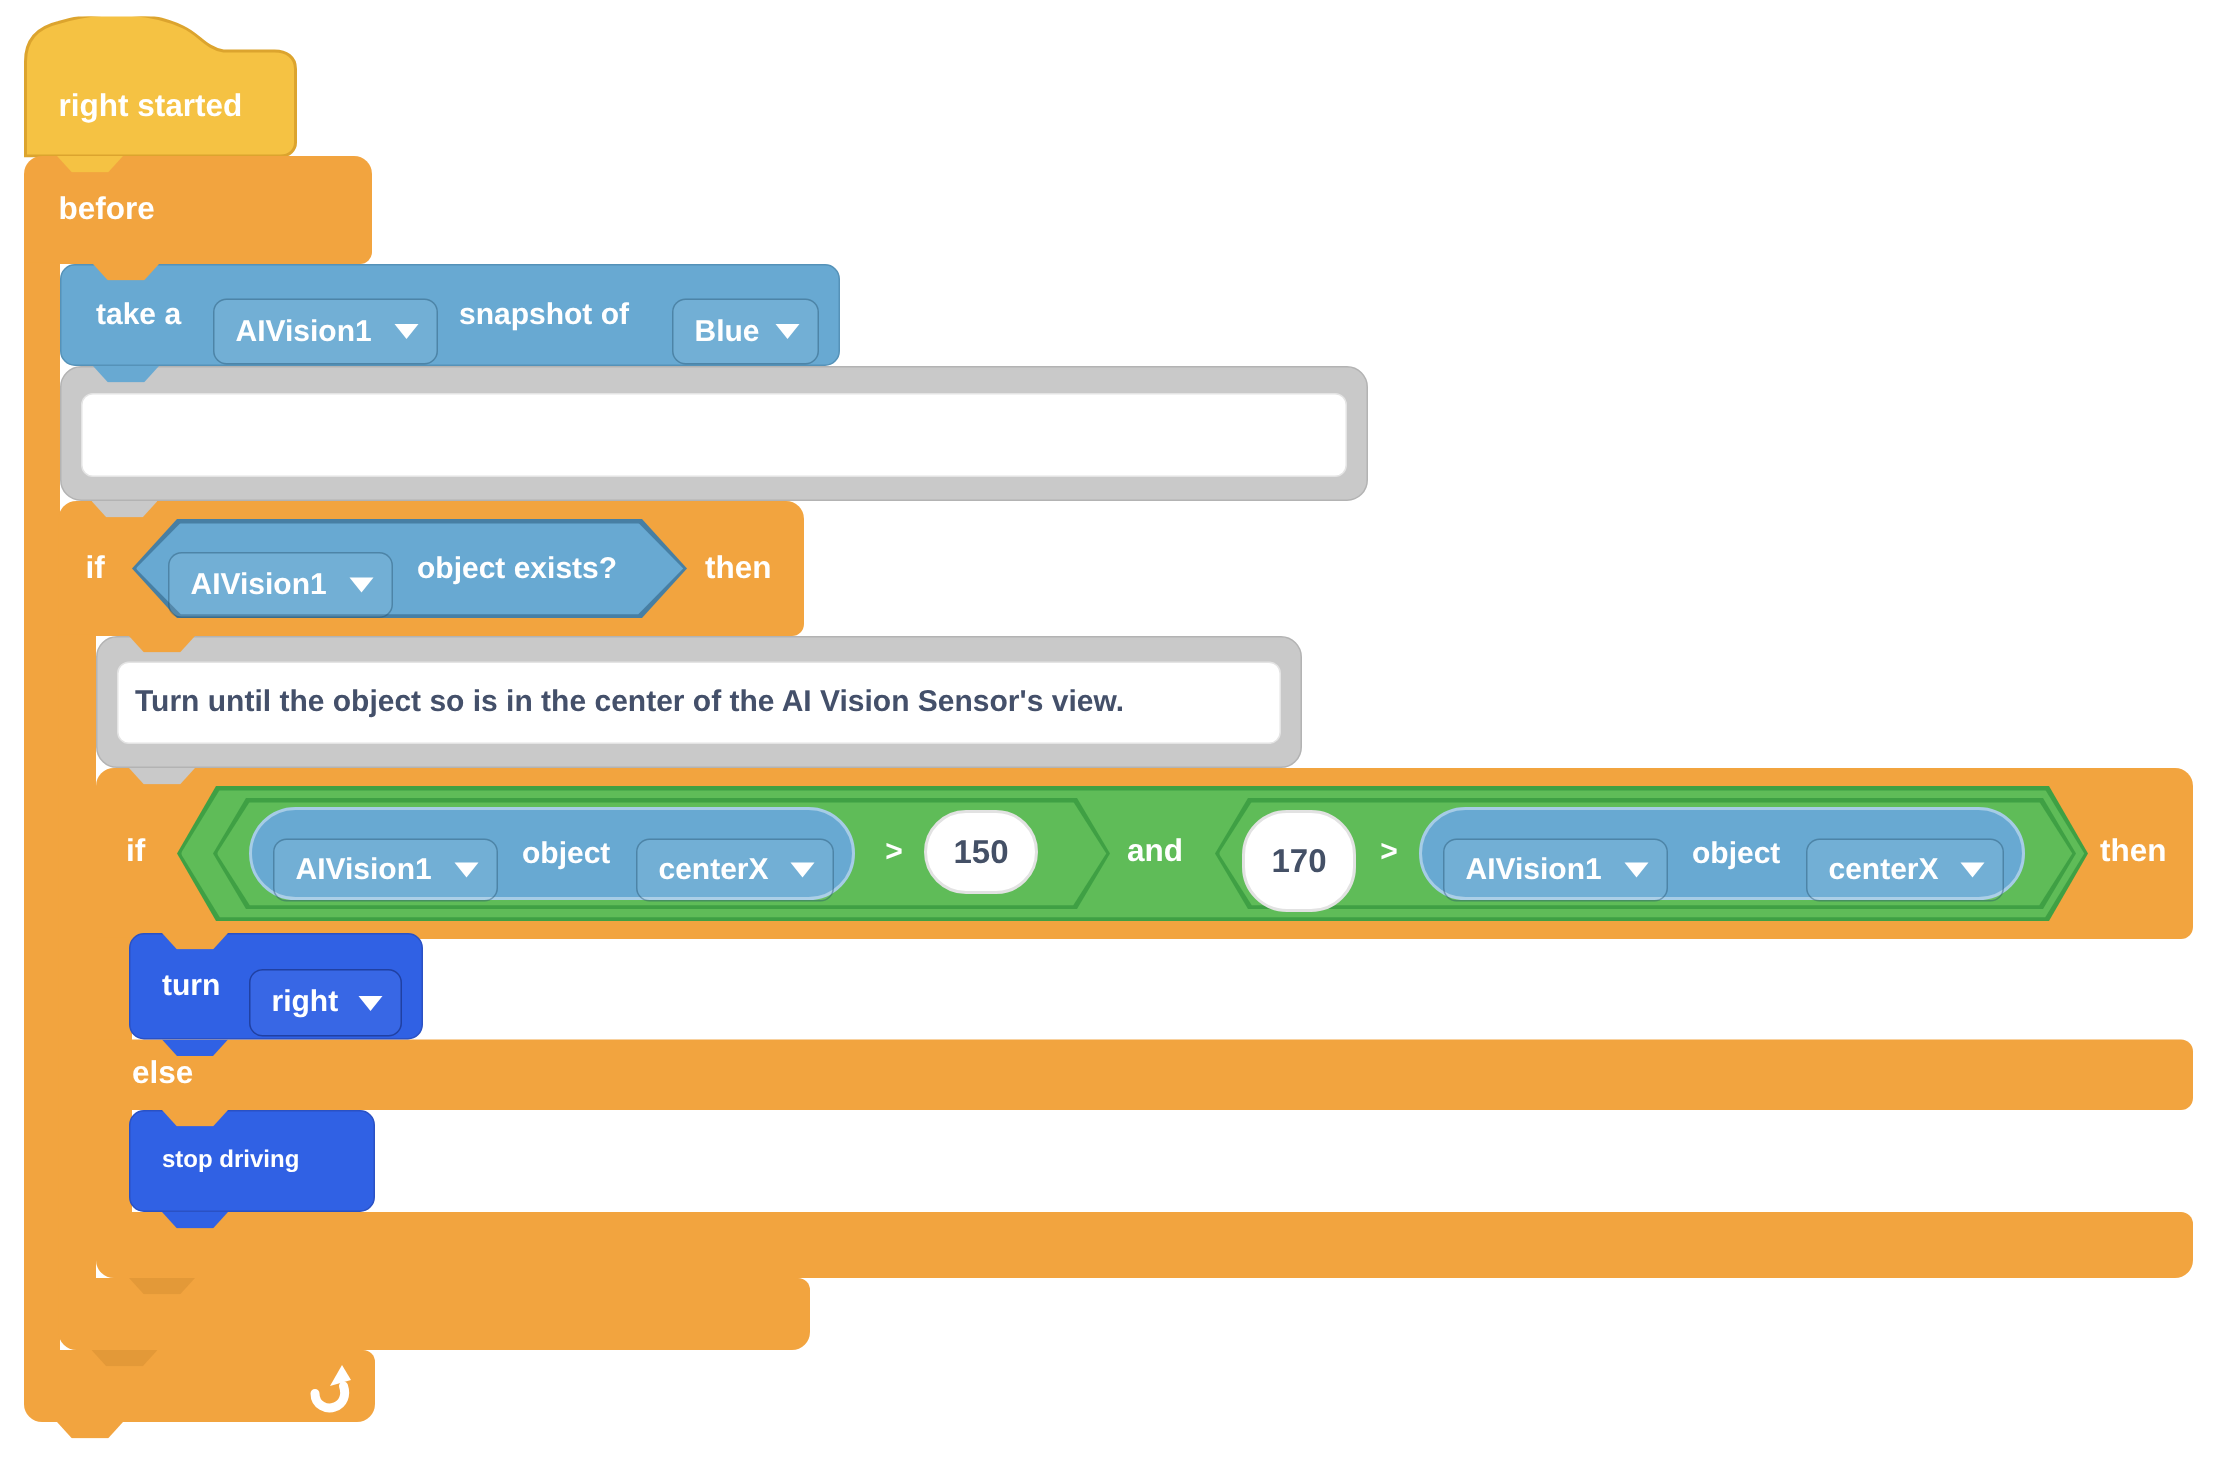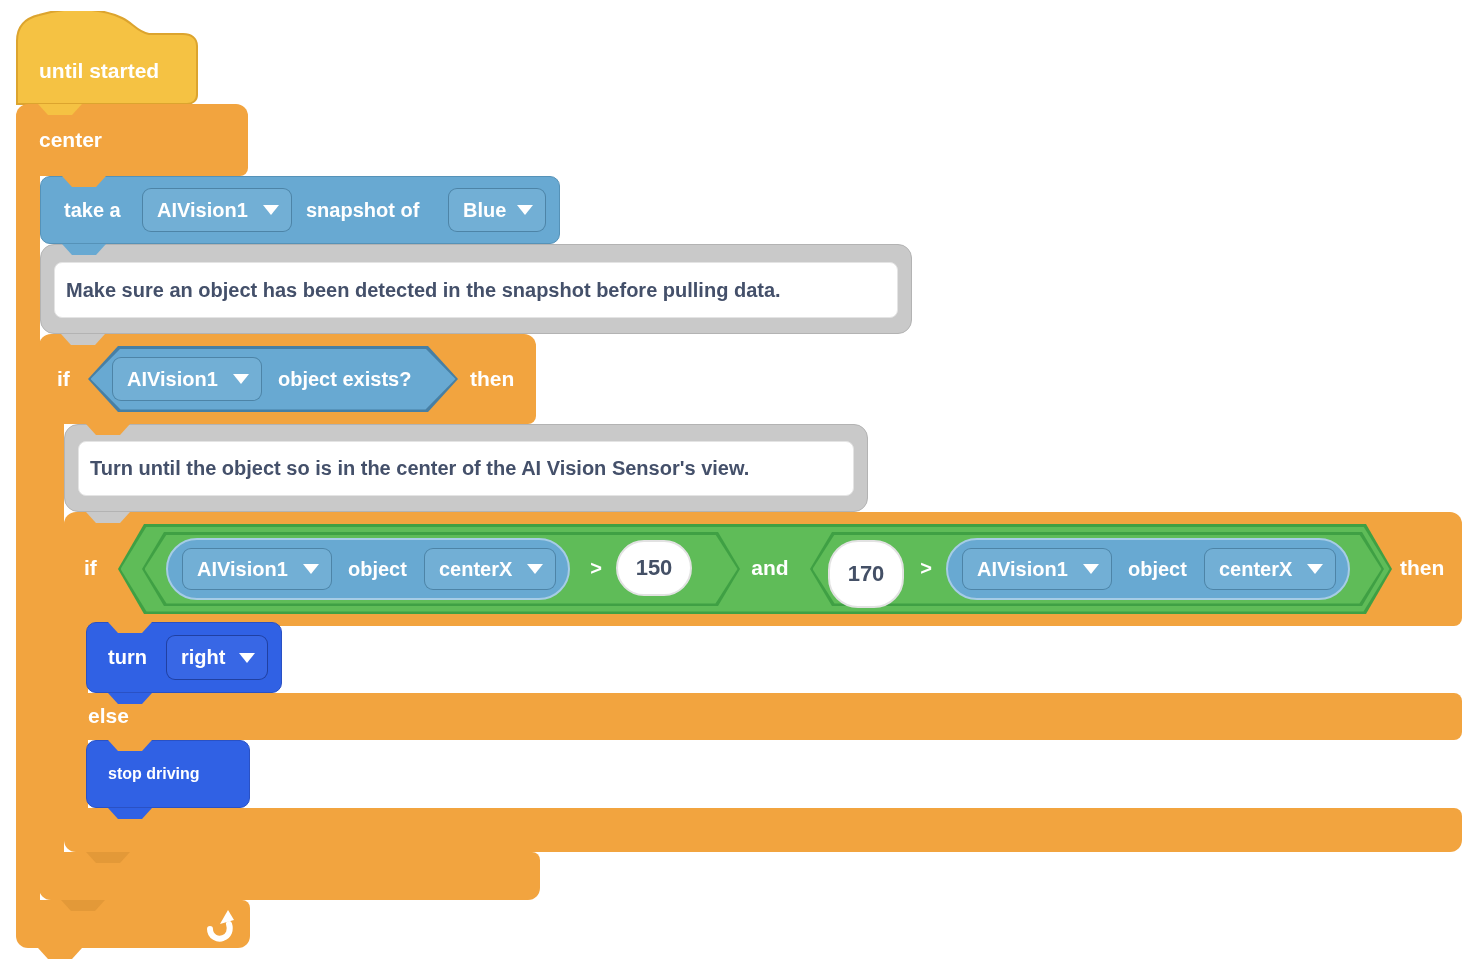--- a/index.html
+++ b/index.html
@@ -5,21 +5,21 @@
   html,body{margin:0;padding:0;background:#ffffff;}
   #canvas{position:relative;width:1476px;height:972px;background:#ffffff;overflow:hidden;
           font-family:"Liberation Sans",sans-serif;}
   .abs{position:absolute;}
   .blk{position:absolute;box-sizing:border-box;}
   .orange{background:#F2A43F;}
   .blue{background:#68A9D2;border:1.5px solid #5592B8;}
   .royal{background:#3061E4;border:1.5px solid #2A51C4;}
   .lbl{position:absolute;color:#fff;font-weight:700;font-size:21px;line-height:26px;white-space:nowrap;}
   .dd{position:absolute;box-sizing:border-box;display:flex;align-items:center;
-      padding:0 12px 0 14px;border-radius:9px;color:#fff;font-weight:700;font-size:20px;white-space:nowrap;}
+      padding:0 12px 0 14px;border-radius:9px;color:#fff;font-weight:700;font-size:20px;white-space:nowrap;margin-top:11px;}
   .dd .car{width:0;height:0;border-left:8px solid transparent;border-right:8px solid transparent;
            border-top:10px solid #fff;margin-left:auto;}
   .dd-blue{background:rgba(255,255,255,.07);border:1.5px solid rgba(15,62,92,.38);}
   .dd-royal{background:rgba(255,255,255,.04);border:1.5px solid rgba(8,25,96,.5);}
   .hex{position:absolute;}
   .hexin{position:absolute;inset:2.5px;}
   .hex30{clip-path:polygon(30px 0,calc(100% - 30px) 0,100% 50%,calc(100% - 30px) 100%,30px 100%,0 50%);}
   .hex26{clip-path:polygon(26px 0,calc(100% - 26px) 0,100% 50%,calc(100% - 26px) 100%,26px 100%,0 50%);}
   .hex22{clip-path:polygon(22px 0,calc(100% - 22px) 0,100% 50%,calc(100% - 22px) 100%,22px 100%,0 50%);}
   .reporter{position:absolute;box-sizing:border-box;background:#68A9D2;border:2px solid #A6CCE6;border-radius:31px;}
@@ -39,28 +39,28 @@
 </style>
 </head>
 <body>
 
 <div id="canvas">
 
   <svg class="abs" style="left:16px;top:11px;" width="182" height="94" viewBox="0 0 182 94">
     <path d="M1 93 L1 30 C1 15 10 7 23 4 C49 -4 83 -4 106 7 C117 12 121 21 133 23 L167 23
              C175 23 181 27 181 35 L181 84 C181 89 177 93 171 93 Z" fill="#F5C243" stroke="#DCA42E" stroke-width="2"></path>
   </svg>
-  <div class="lbl" style="left:39px;top:58px;">until started</div>
+  <div class="lbl" style="left:39px;top:58px;">right started</div>
 
   <div class="blk orange" style="left:16px;top:104px;width:232px;height:72px;border-radius:12px 12px 8px 0;"></div>
   <div class="blk orange" style="left:16px;top:175px;width:24px;height:726px;"></div>
   <div class="blk orange" style="left:16px;top:900px;width:234px;height:48px;border-radius:0 8px 12px 12px;"></div>
   <div class="notch n-orange" style="left:38px;top:948px;"></div>
   <div class="notch n-yellow" style="left:38px;top:104px;"></div>
-  <div class="lbl" style="left:39px;top:127px;">center</div>
+  <div class="lbl" style="left:39px;top:127px;">before</div>
 
   <svg class="abs" style="left:198px;top:904px;" width="42" height="40" viewBox="0 0 42 40">
     <path d="M12 25 C12 33 20 36 25 34 C31 32 33 26 31 20" fill="none" stroke="#ffffff" stroke-width="6" stroke-linecap="round"></path>
     <polygon points="22,20 36,16 30,6" fill="#ffffff"></polygon>
   </svg>
 
   <div class="blk blue" style="left:40px;top:176px;width:520px;height:68px;border-radius:10px;"></div>
   <div class="notch n-orange" style="left:62px;top:176px;"></div>
   <div class="lbl" style="left:64px;top:197px;font-size:20px;">take a</div>
   <div class="dd dd-blue" style="left:142px;top:188px;width:150px;height:44px;">
@@ -69,21 +69,20 @@
   </div>
   <div class="lbl" style="left:306px;top:197px;font-size:20px;">snapshot of</div>
   <div class="dd dd-blue" style="left:448px;top:188px;width:98px;height:44px;">
     <span>Blue</span>
     <span class="car"></span>
   </div>
 
   <div class="cmt" style="left:40px;top:244px;width:872px;height:90px;"></div>
   <div class="notch n-blue" style="left:62px;top:244px;"></div>
   <div class="cmtw" style="left:54px;top:262px;width:844px;height:56px;"></div>
-  <div class="cmtt" style="left:66px;top:277px;">Make sure an object has been detected in the snapshot before pulling data.</div>
 
   <div class="blk orange" style="left:39px;top:334px;width:497px;height:90px;border-radius:12px 12px 8px 0;"></div>
   <div class="blk orange" style="left:39px;top:423px;width:25px;height:430px;"></div>
   <div class="blk orange" style="left:39px;top:852px;width:501px;height:48px;border-radius:0 8px 12px 12px;"></div>
   <div class="notch n-gray" style="left:61px;top:334px;"></div>
   <div class="notch n-seam" style="left:86px;top:852px;"></div>
   <div class="lbl" style="left:57px;top:366px;">if</div>
 
   <div class="hex hex30" style="left:88px;top:346px;width:370px;height:66px;background:#477FA4;">
     <div class="hexin hex30" style="background:#68A9D2;"></div>

